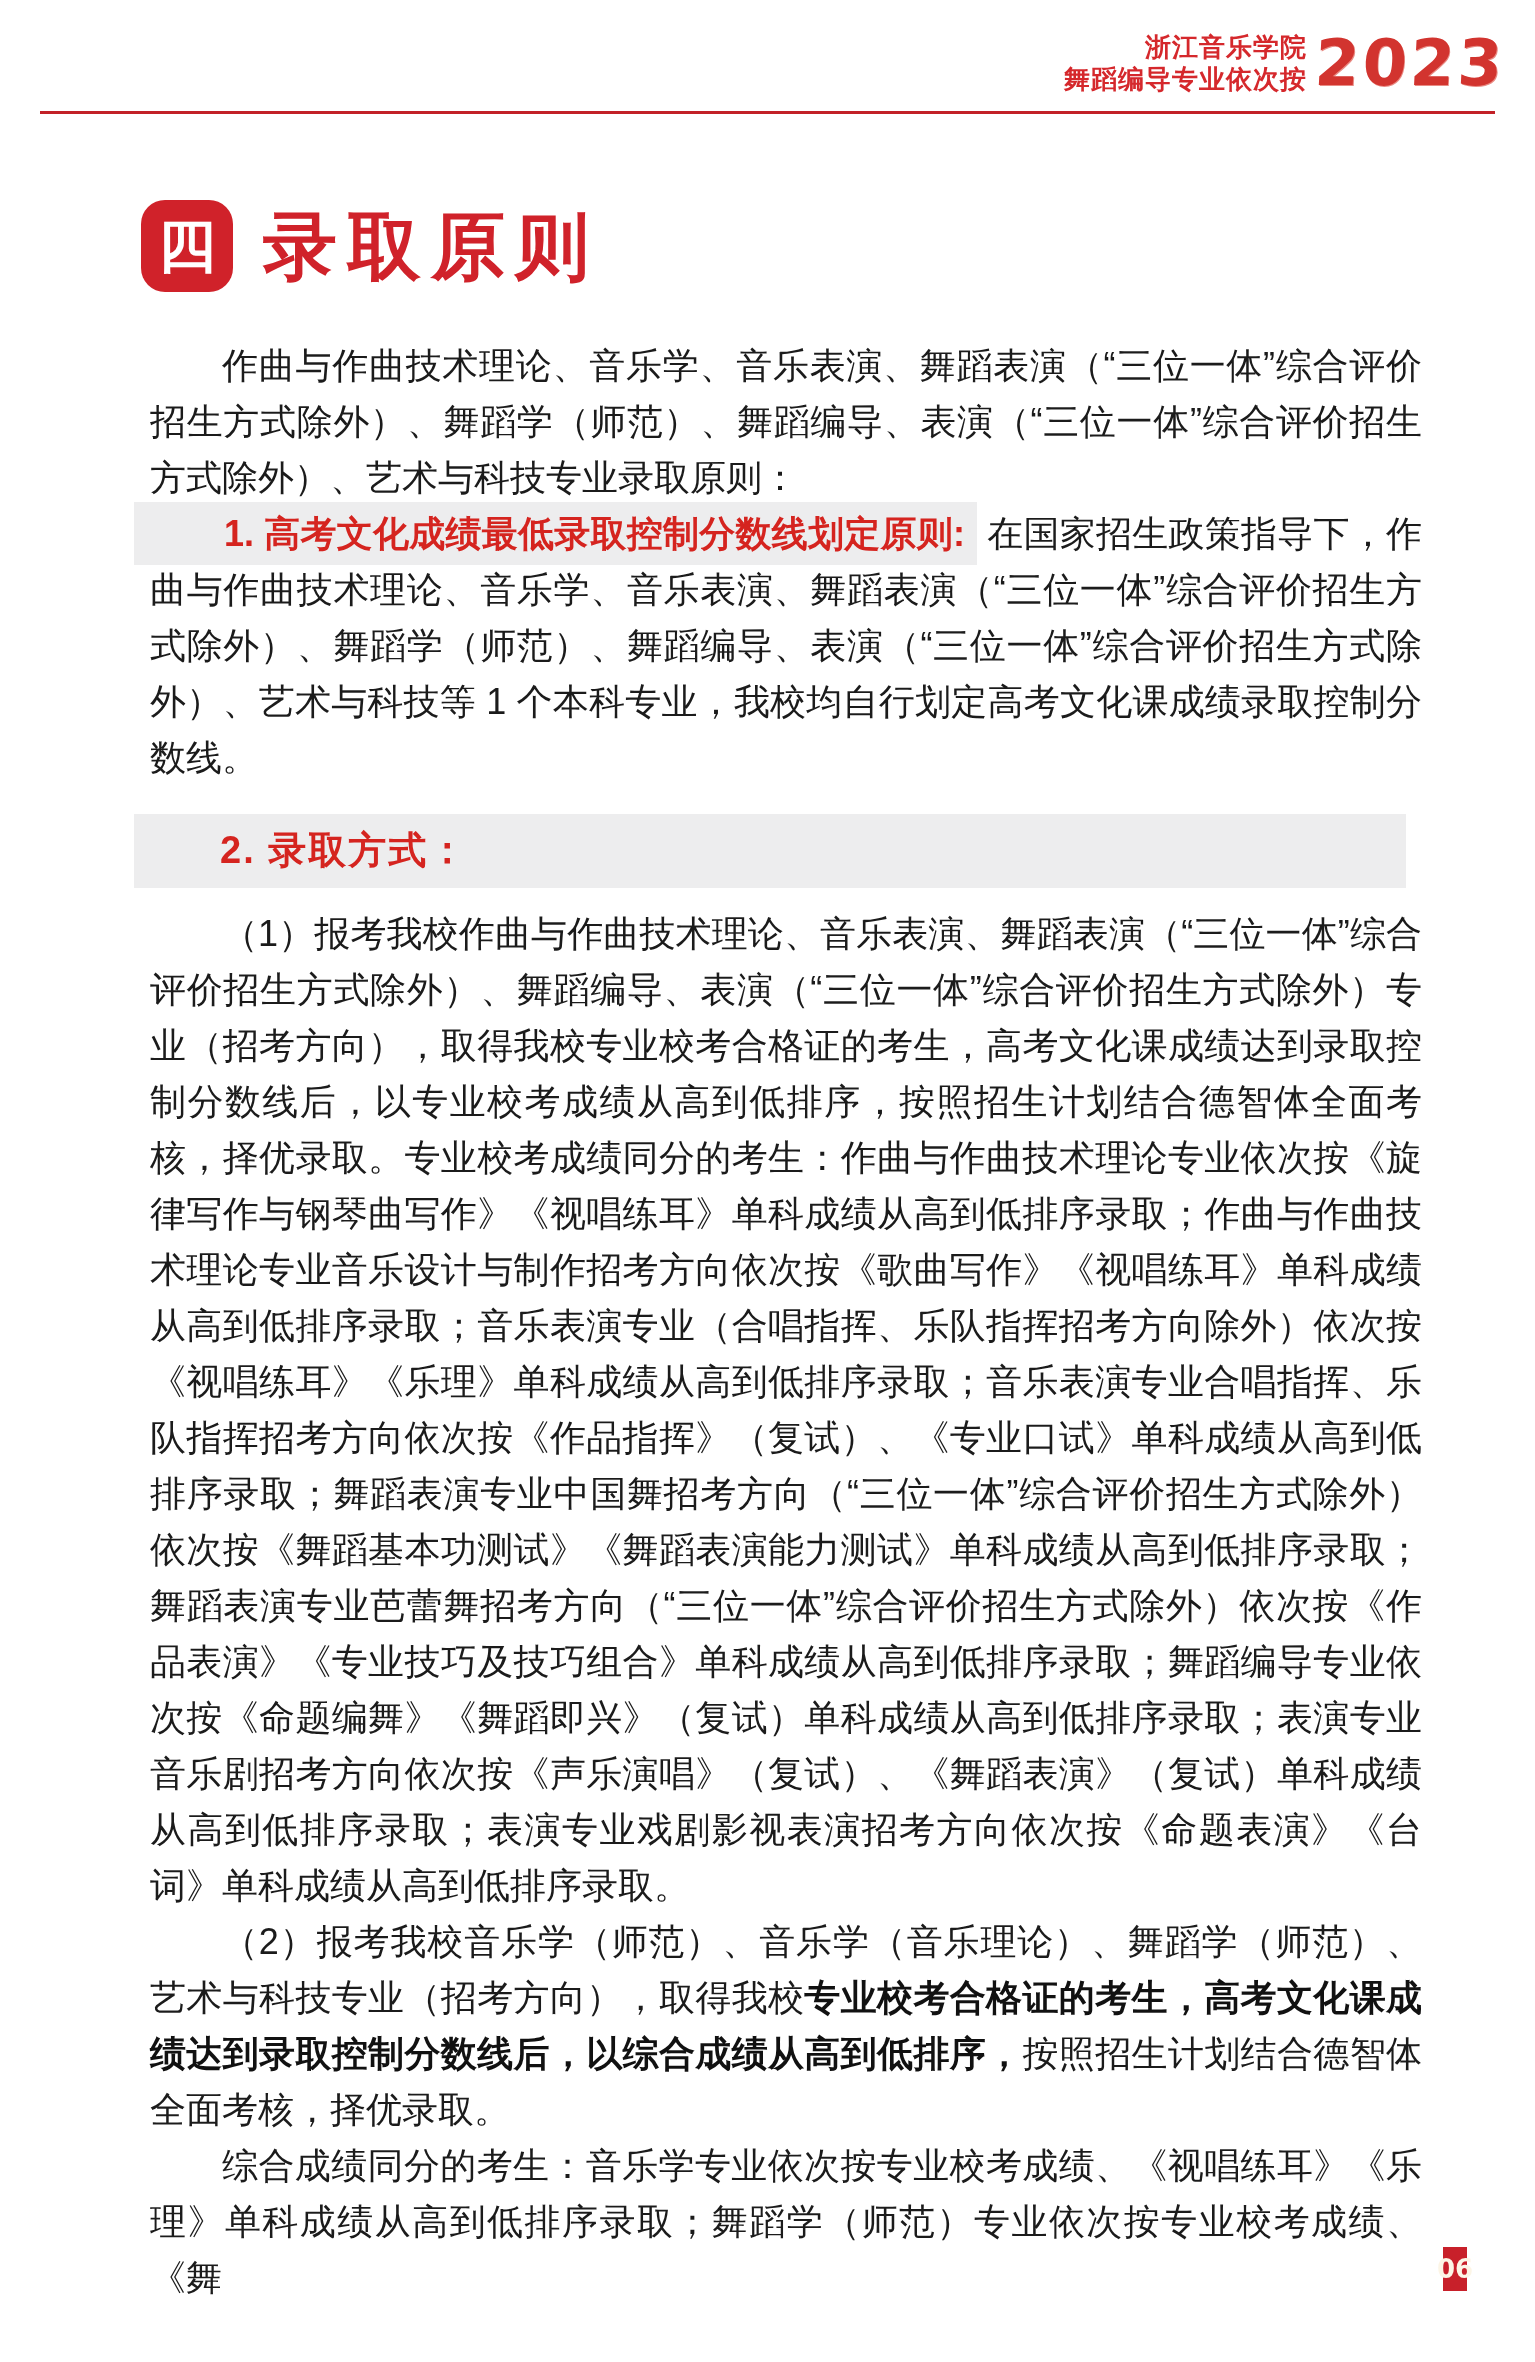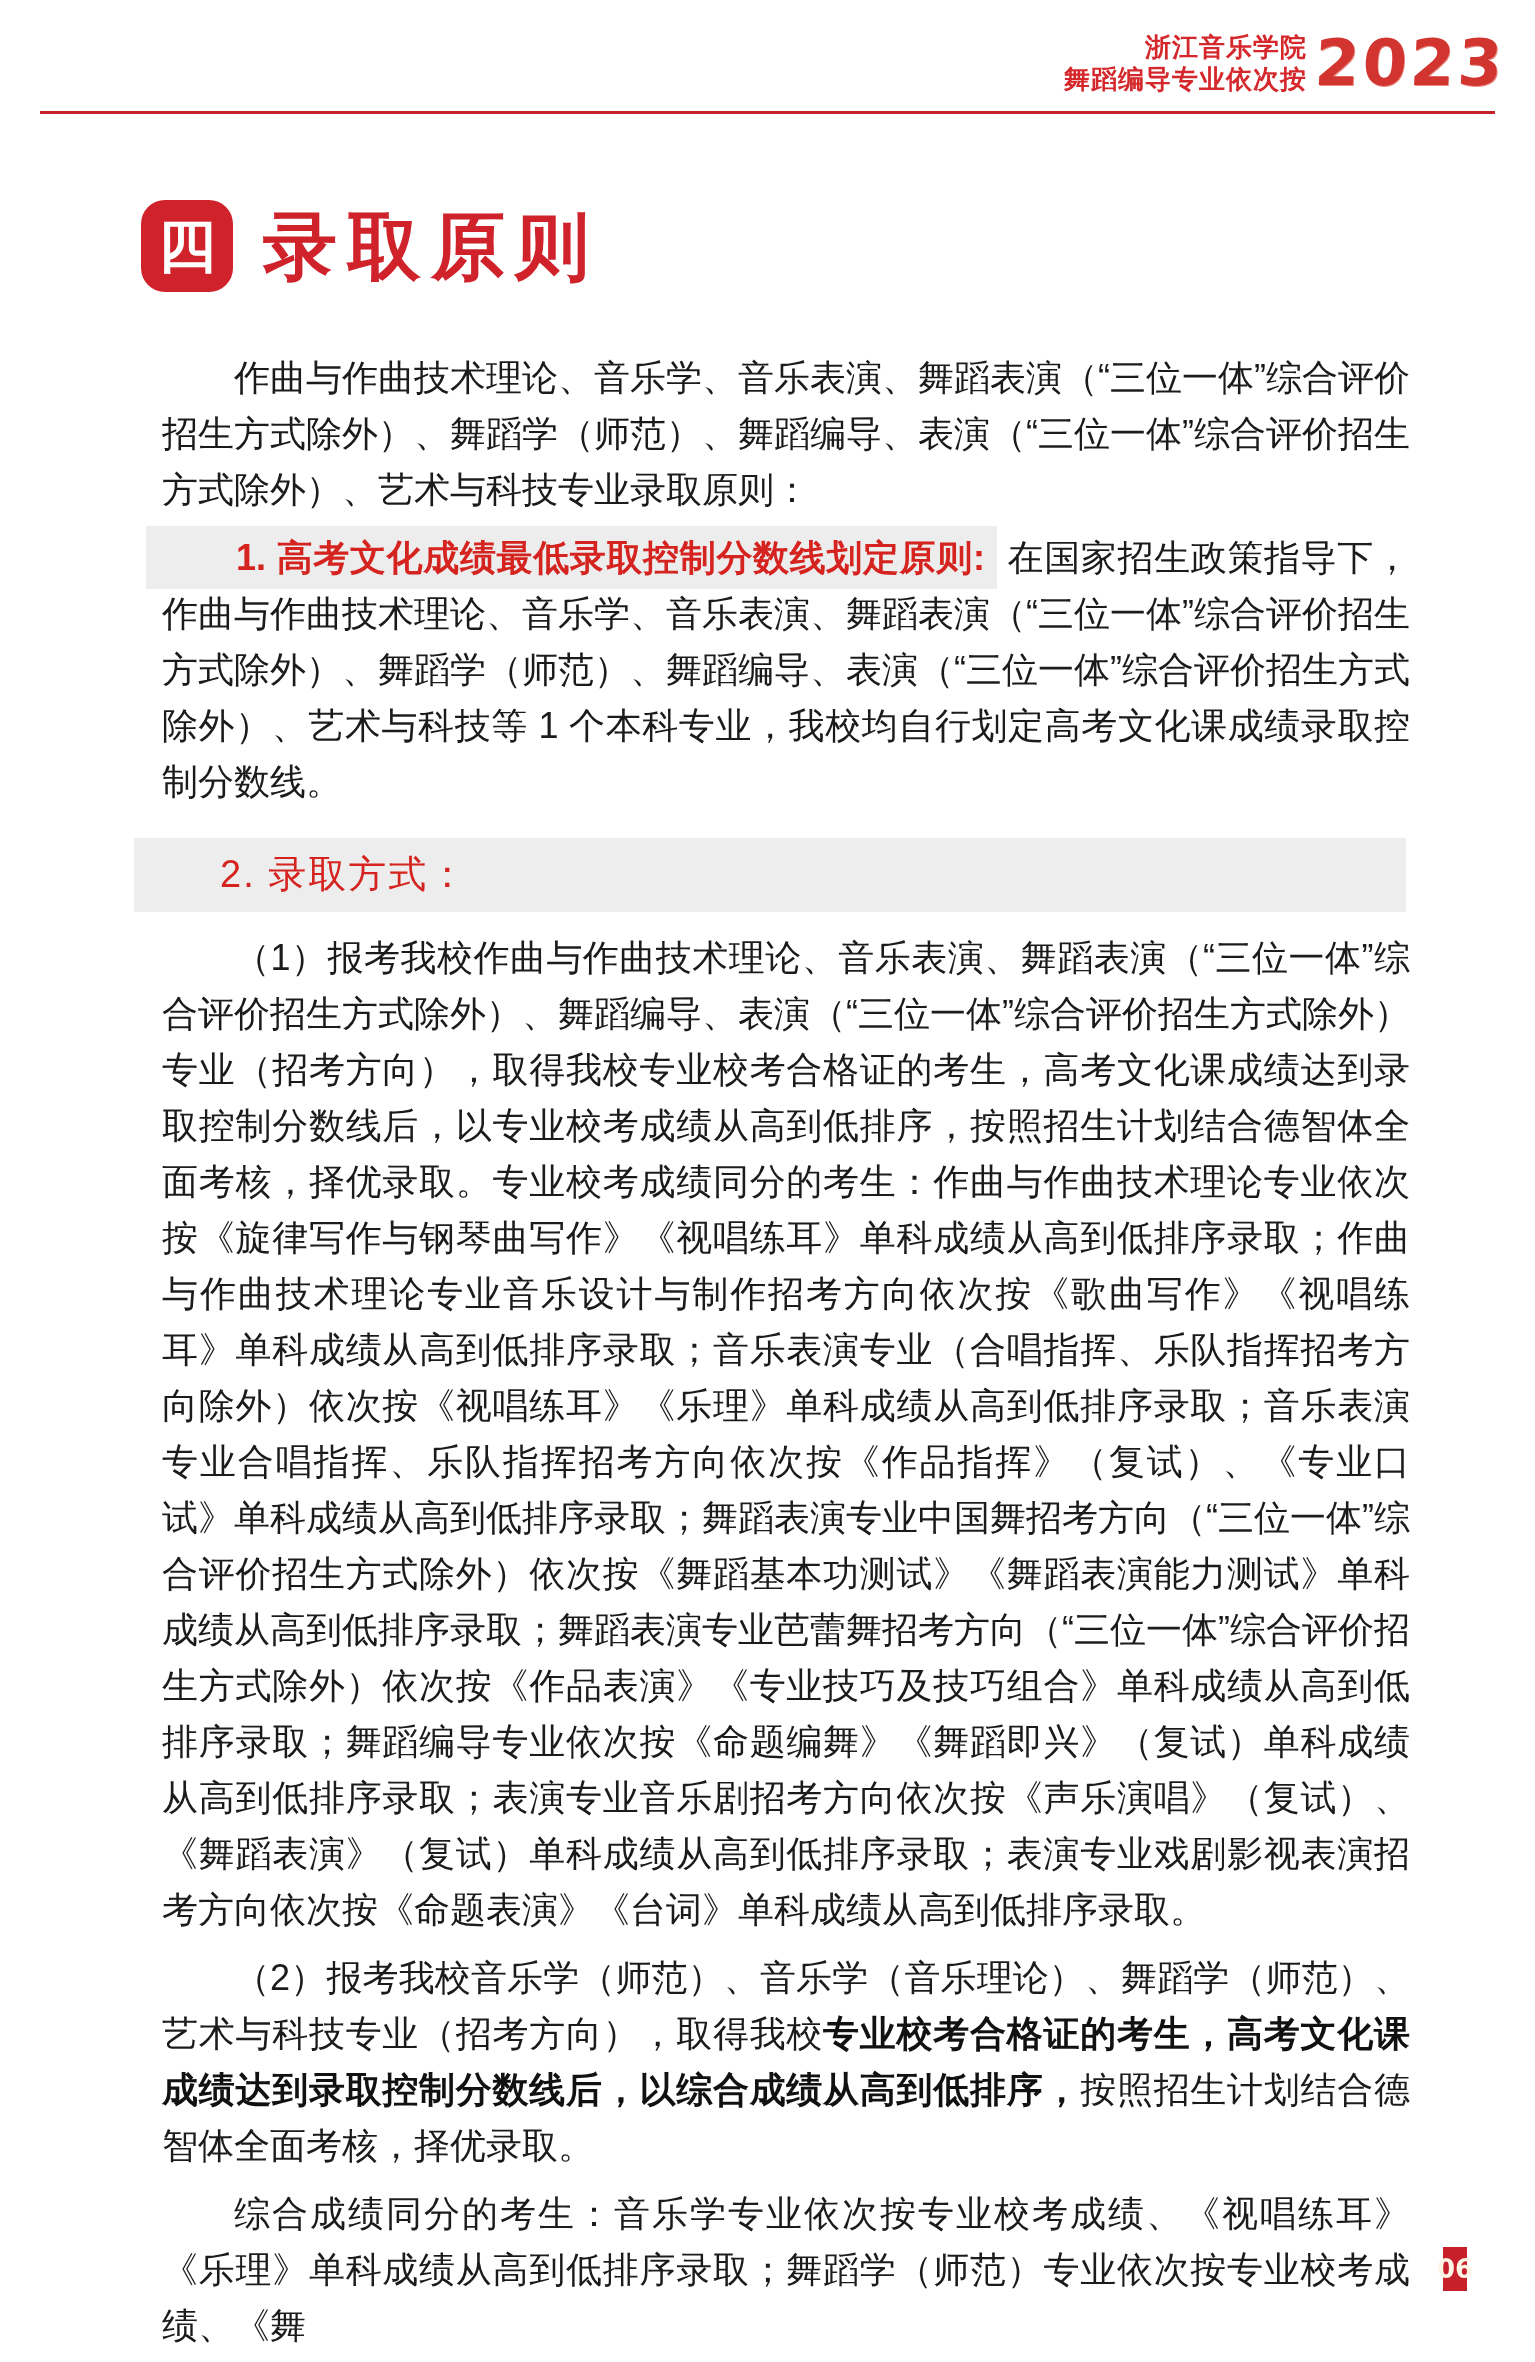--- a/index.html
+++ b/index.html
@@ -20,29 +20,29 @@
   
   .section-head{position:absolute;top:200px;left:141px;display:flex;align-items:center;gap:30px}
   .badge{width:92px;height:92px;border-radius:24px;background:#d0222a;display:flex;align-items:center;justify-content:center;flex:0 0 auto}
   .badge span{color:#ffffff;font-size:58px;font-weight:700;font-family:"DejaVu Serif",serif;line-height:1}
   .section-title{margin:0;font-size:74px;font-weight:900;color:#d0222a;font-family:"DejaVu Serif",serif;letter-spacing:10px;line-height:1}
   
   .content{
     position:absolute;top:338px;left:150px;width:1272px;
     font-size:36px;line-height:56px;text-align:justify;color:#1b1b1b;
   }
-  p.body{margin:12px;padding:0}
+  p.body{margin:0;padding:0}
   p.indent{text-indent:72px}
   span.b{font-weight:bold;color:#111}
   span.hl{
     background:#ededee;color:#d5241f;font-weight:bold;
     padding:11px 12px 11px 90px;margin-left:-16px;
   }
   .bar{
-    background:#ededee;color:#d5241f;font-weight:normal;font-size:38px;
+    background:#ededee;color:#d5241f;font-weight:bold;font-size:38px;
     margin:28px 16px 18px -16px;padding:8px 0 10px 86px;letter-spacing:2px;
   }
   
   .pagenum{
     position:absolute;right:68px;top:2247px;width:24px;height:44px;
     background:#c8202a;color:#fcf5e6;font-size:26px;font-weight:700;
     display:flex;align-items:center;justify-content:center;
     font-family:"DejaVu Sans",sans-serif;
   }
 </style>

